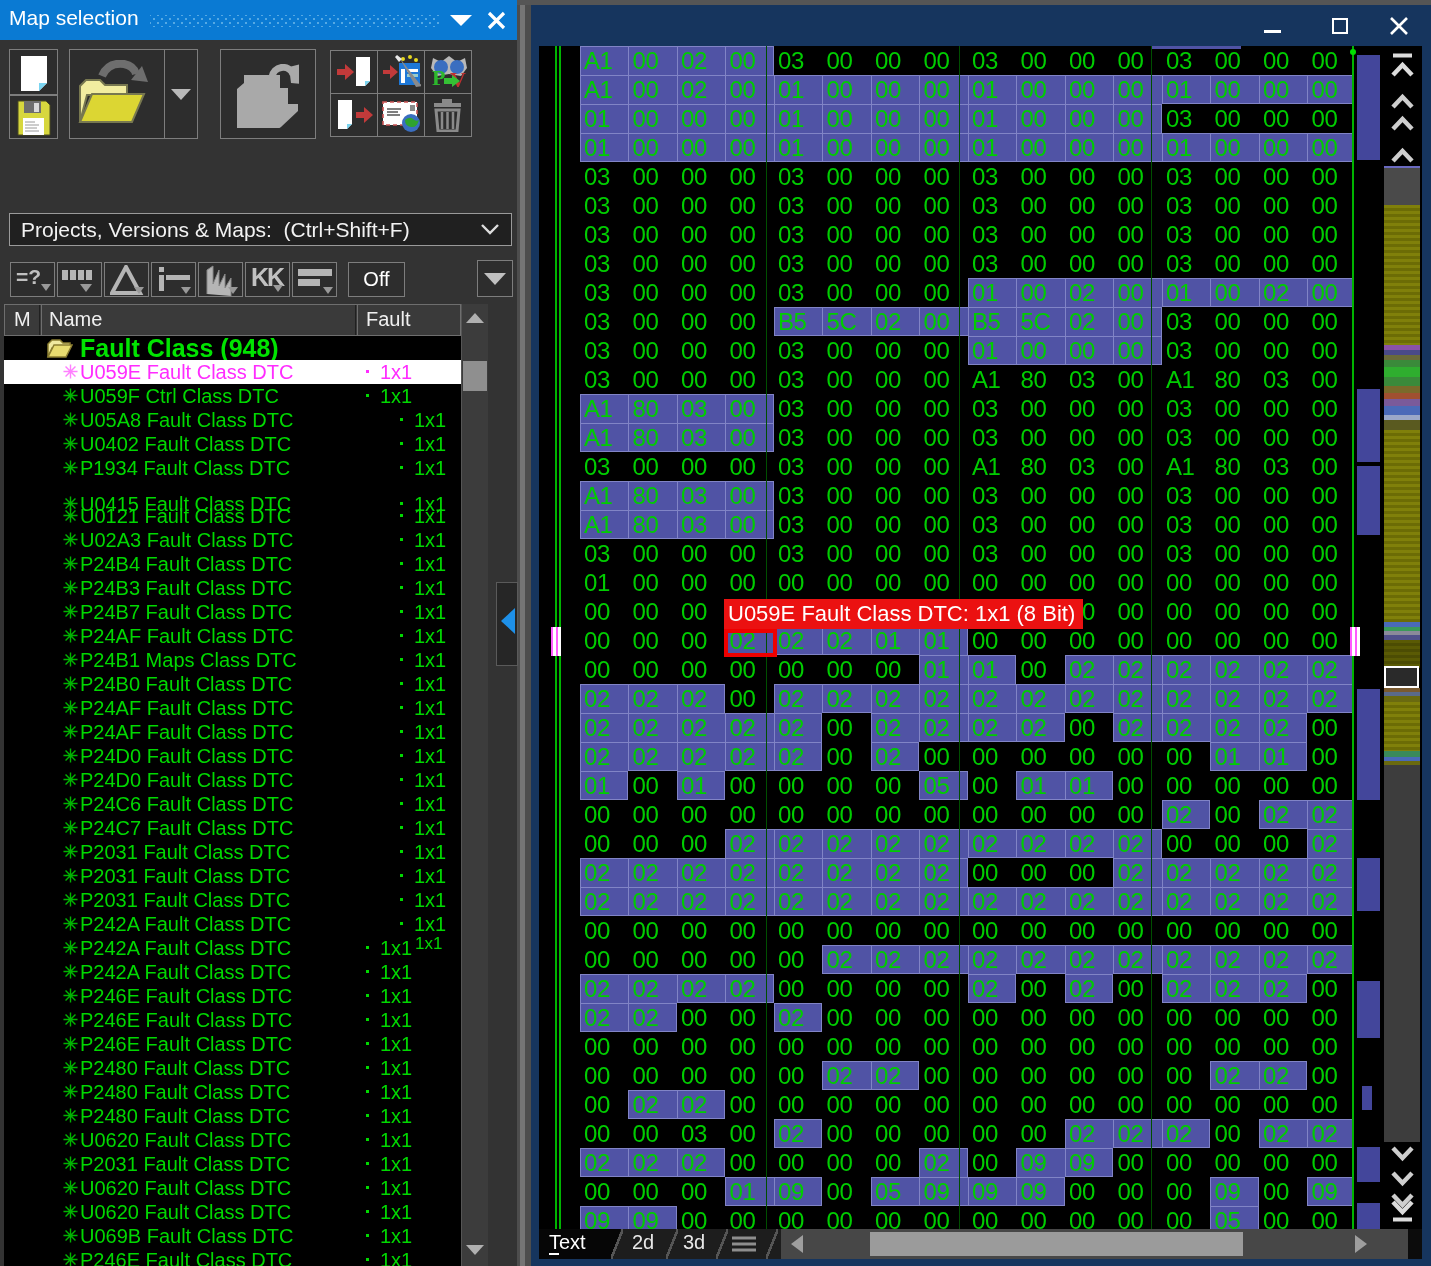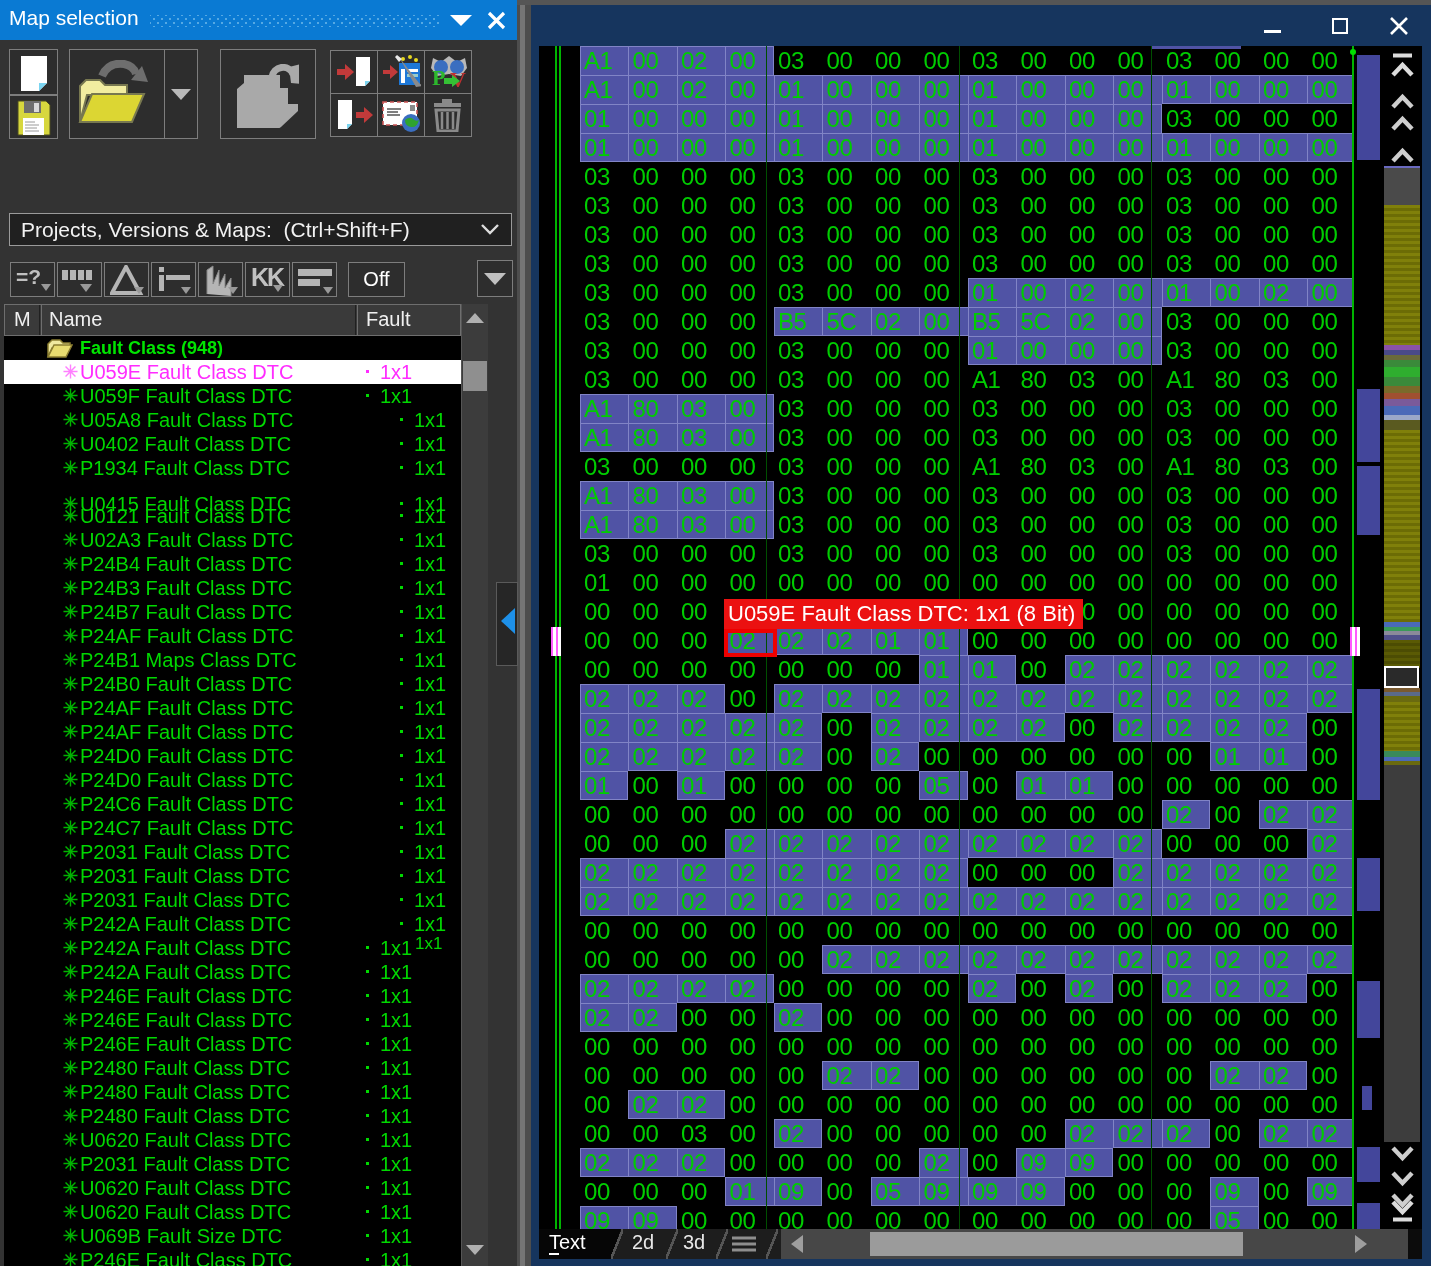--- a/index.html
+++ b/index.html
@@ -162,35 +162,35 @@
 <div class="abs" style="left:352px;top:0;width:1px;height:30px;background:#6e6e6e"></div>
 <div class="abs" style="left:361px;top:3px;font-size:20px;color:#f0f0f0">Fault</div>
 </div>
 </div>
 <div class="abs" style="left:4px;top:336px;width:457px;height:930px;background:#000;overflow:hidden">
 <div class="lrow" style="top:0px">
       <svg class="abs" style="left:41px;top:1px" width="28" height="22">
         <path d="M3 20 v-13 l4 -4 h8 l3 3 h7 v5 h-18 z" fill="#f0e9a0" stroke="#8a7d30" stroke-width="1.5"></path>
         <path d="M3 20 l6 -12 h18 l-6 12 z" fill="#e8dc70" stroke="#8a7d30" stroke-width="1.5"></path>
       </svg>
-      <span class="abs" style="left:76px;font-weight:bold;font-size:18px;color:#00e400">Fault Class (948)</span>
+      <span class="abs" style="left:76px;font-weight:bold;font-size:25px;color:#00e400">Fault Class (948)</span>
     </div>
 <div class="lrow" style="top:24px;background:#fff;color:#ff2cff">
       <svg class="star" viewBox="0 0 16 16">
         <path d="M8 0.5 V15.5 M0.5 8 H15.5 M2.7 2.7 L13.3 13.3 M13.3 2.7 L2.7 13.3" stroke="#ff80ff" stroke-width="1.5"></path>
       </svg>
       <span class="abs" style="left:76px">U059E Fault Class DTC</span>
       <span class="abs" style="left:362px;top:10px;width:3px;height:3px;background:#ff2cff"></span>
       <span class="abs" style="left:376px">1x1</span>
     </div>
 <div class="lrow" style="top:48px;color:#00d800">
       <svg class="star" viewBox="0 0 16 16">
         <path d="M8 0.5 V15.5 M0.5 8 H15.5 M2.7 2.7 L13.3 13.3 M13.3 2.7 L2.7 13.3" stroke="#00b400" stroke-width="1.5"></path>
       </svg>
-      <span class="abs" style="left:76px">U059F Fault Class DTC</span>
+      <span class="abs" style="left:76px">U059F Ctrl Class DTC</span>
       <span class="abs" style="left:362px;top:10px;width:3px;height:3px;background:#00d800"></span>
       <span class="abs" style="left:376px">1x1</span>
     </div>
 <div class="lrow" style="top:72px;color:#00d800">
       <svg class="star" viewBox="0 0 16 16">
         <path d="M8 0.5 V15.5 M0.5 8 H15.5 M2.7 2.7 L13.3 13.3 M13.3 2.7 L2.7 13.3" stroke="#00b400" stroke-width="1.5"></path>
       </svg>
       <span class="abs" style="left:76px">U05A8 Fault Class DTC</span>
       <span class="abs" style="left:396px;top:10px;width:3px;height:3px;background:#00d800"></span>
       <span class="abs" style="left:410px">1x1</span>
@@ -457,21 +457,21 @@
         <path d="M8 0.5 V15.5 M0.5 8 H15.5 M2.7 2.7 L13.3 13.3 M13.3 2.7 L2.7 13.3" stroke="#00b400" stroke-width="1.5"></path>
       </svg>
       <span class="abs" style="left:76px">U0620 Fault Class DTC</span>
       <span class="abs" style="left:362px;top:10px;width:3px;height:3px;background:#00d800"></span>
       <span class="abs" style="left:376px">1x1</span>
     </div>
 <div class="lrow" style="top:888px;color:#00d800">
       <svg class="star" viewBox="0 0 16 16">
         <path d="M8 0.5 V15.5 M0.5 8 H15.5 M2.7 2.7 L13.3 13.3 M13.3 2.7 L2.7 13.3" stroke="#00b400" stroke-width="1.5"></path>
       </svg>
-      <span class="abs" style="left:76px">U069B Fault Size DTC</span>
+      <span class="abs" style="left:76px">U069B Fault Class DTC</span>
       <span class="abs" style="left:362px;top:10px;width:3px;height:3px;background:#00d800"></span>
       <span class="abs" style="left:376px">1x1</span>
     </div>
 <div class="lrow" style="top:912px;color:#00d800">
       <svg class="star" viewBox="0 0 16 16">
         <path d="M8 0.5 V15.5 M0.5 8 H15.5 M2.7 2.7 L13.3 13.3 M13.3 2.7 L2.7 13.3" stroke="#00b400" stroke-width="1.5"></path>
       </svg>
       <span class="abs" style="left:76px">P246E Fault Class DTC</span>
       <span class="abs" style="left:362px;top:10px;width:3px;height:3px;background:#00d800"></span>
       <span class="abs" style="left:376px">1x1</span>

